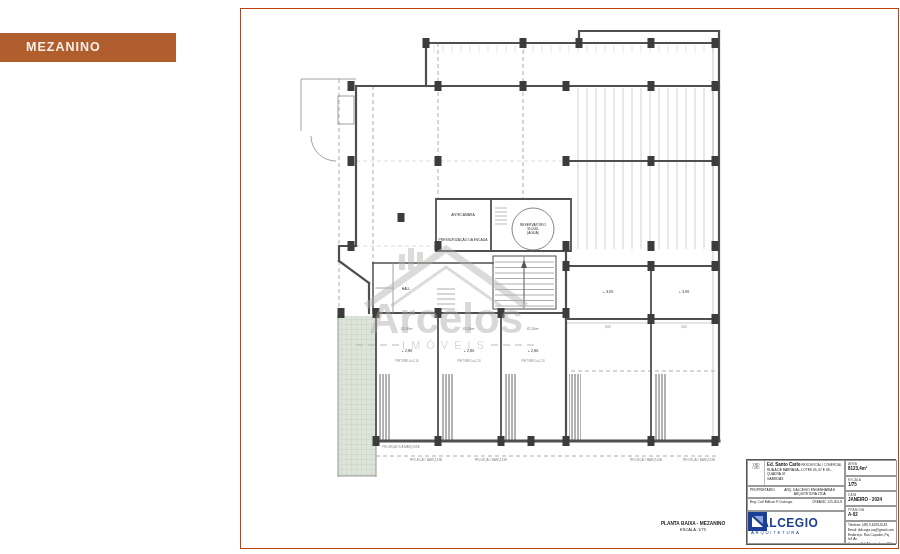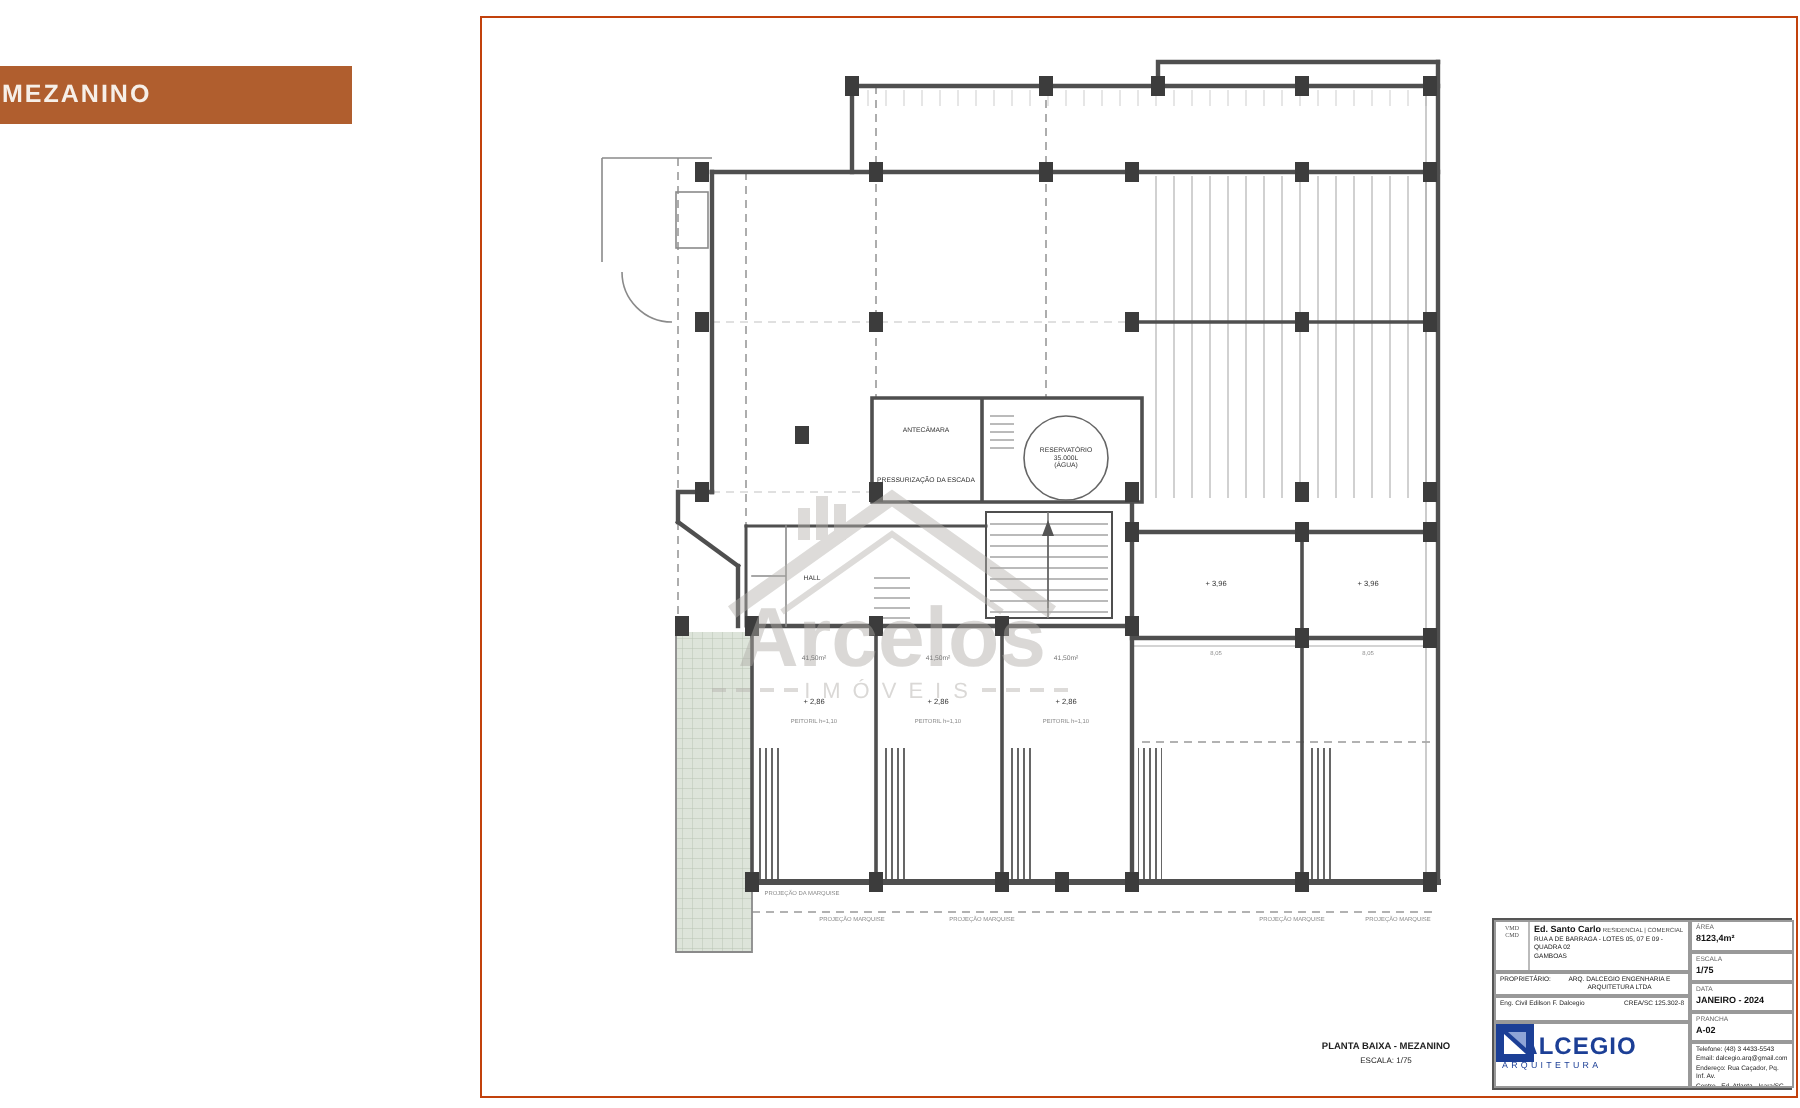--- a/index.html
+++ b/index.html
@@ -2,21 +2,21 @@
 <html><head>
 <meta charset="utf-8">
 <style>
   html,body{margin:0;padding:0;background:#ffffff;}
   body{width:900px;height:554px;position:relative;overflow:hidden;
        font-family:"Liberation Sans", sans-serif;}
 
   
   .mez-tag{position:absolute;left:0;top:33px;width:176px;height:29px;
     background:#b05e2e;color:#f6efe8;font-weight:bold;font-size:12.5px;
-    letter-spacing:1px;line-height:29px;padding-left:1px;box-sizing:border-box;}
+    letter-spacing:1px;line-height:29px;padding-left:26px;box-sizing:border-box;}
 
   
   .sheet{position:absolute;left:240px;top:8px;width:657px;height:539px;
     background:#fff;border:1px solid #c2410c;box-sizing:content-box;}
   .sheet svg{position:absolute;left:0;top:0;}
 
   
   .lbl{position:absolute;white-space:nowrap;font-size:8px;color:#333;
     transform:translate(-50%,-50%) scale(.42);line-height:1.15;text-align:center;}
   .lbl.lv{font-size:9px;}

